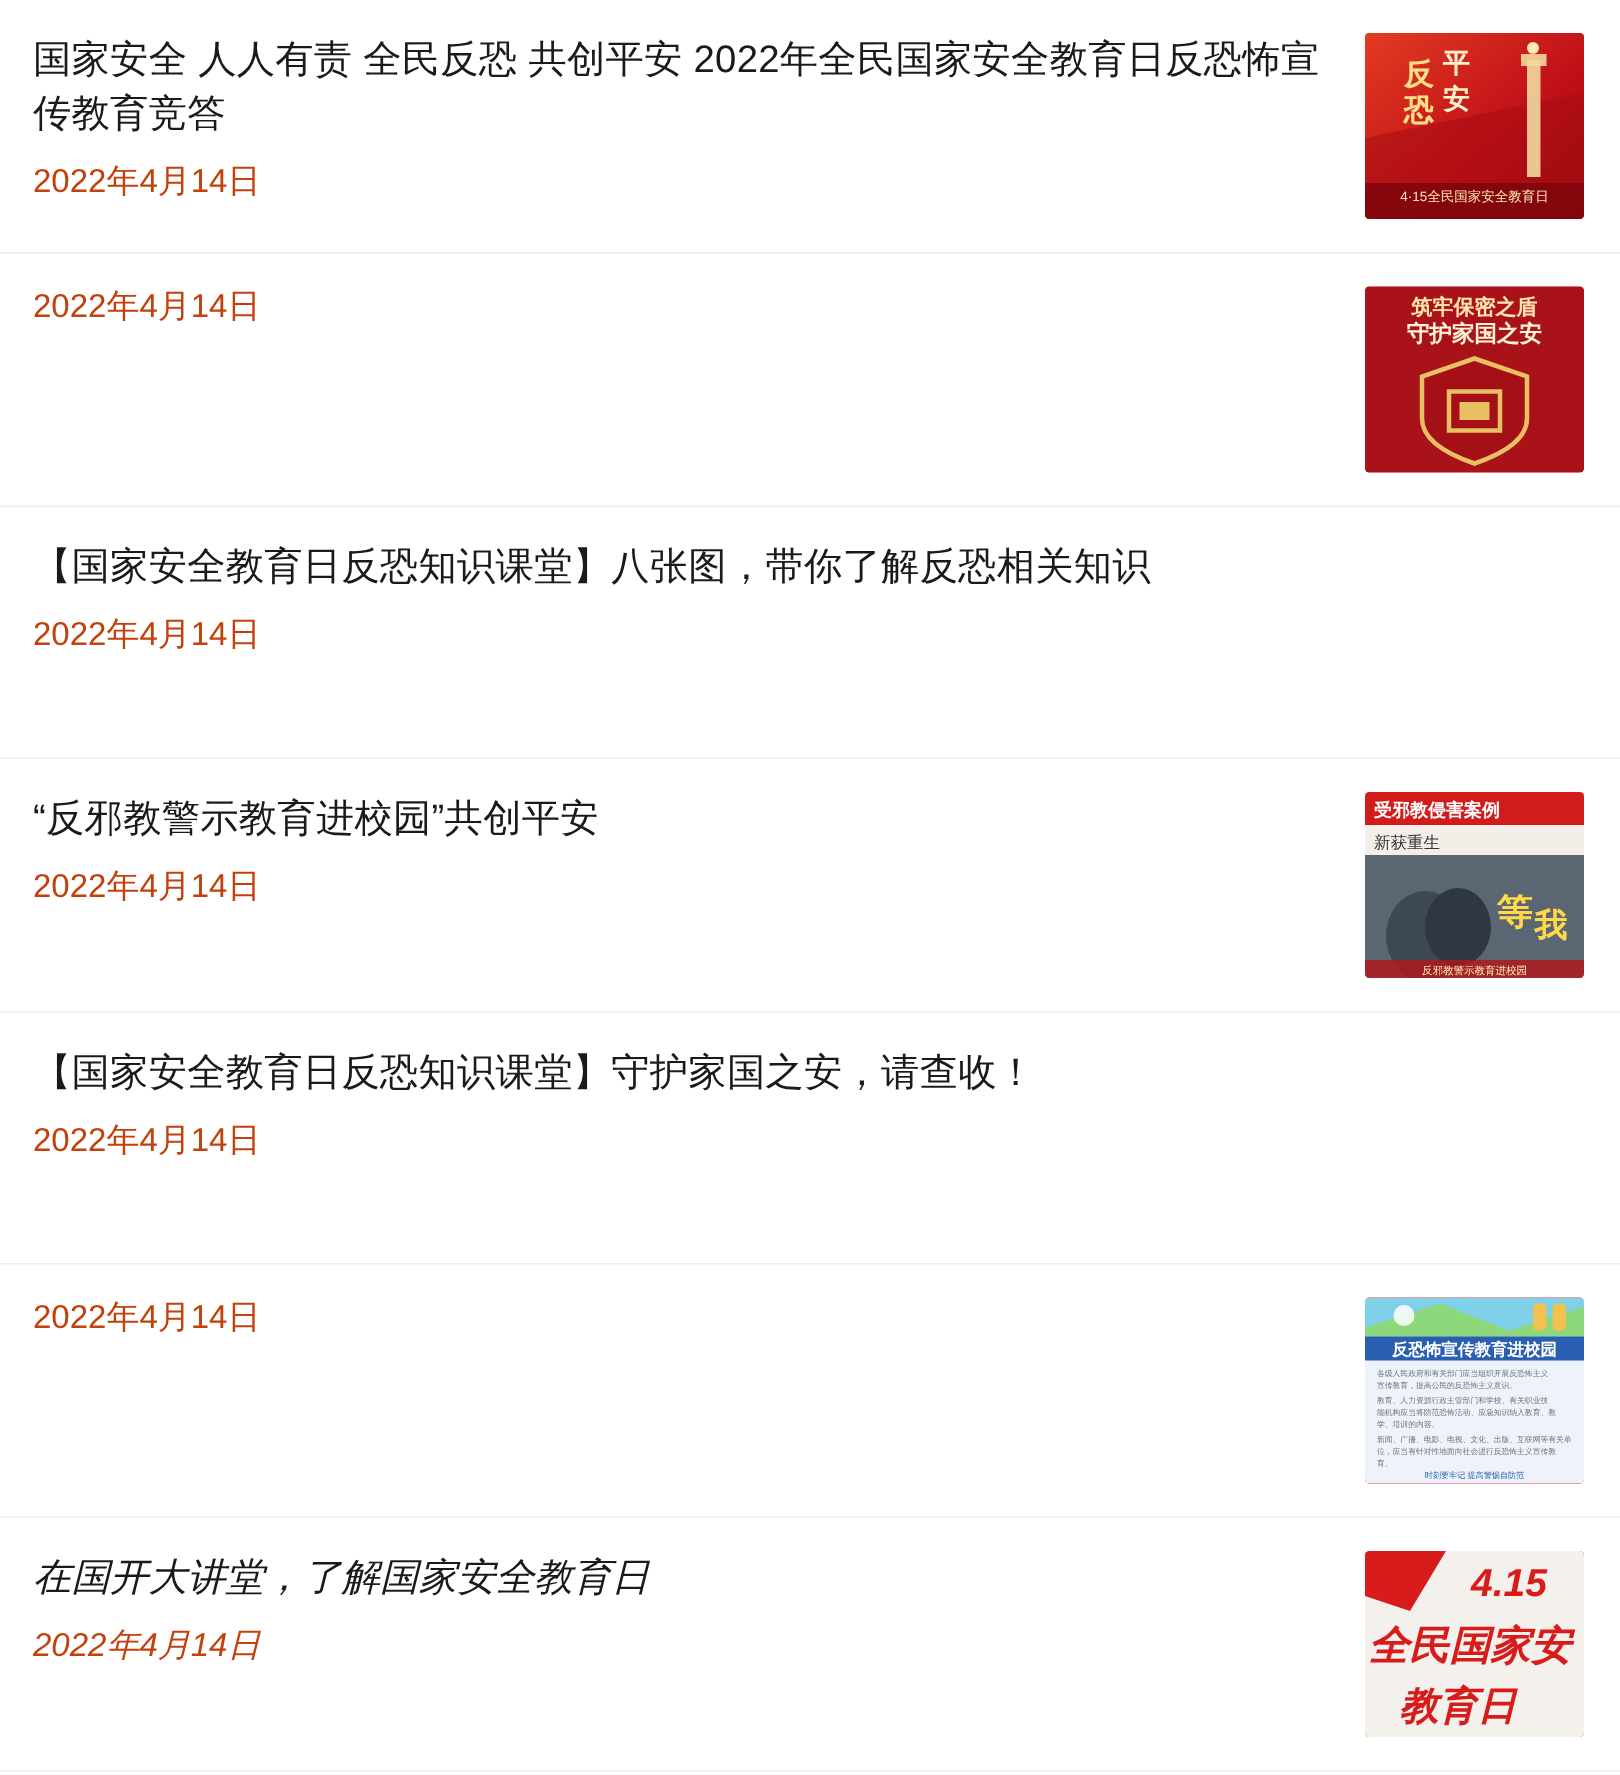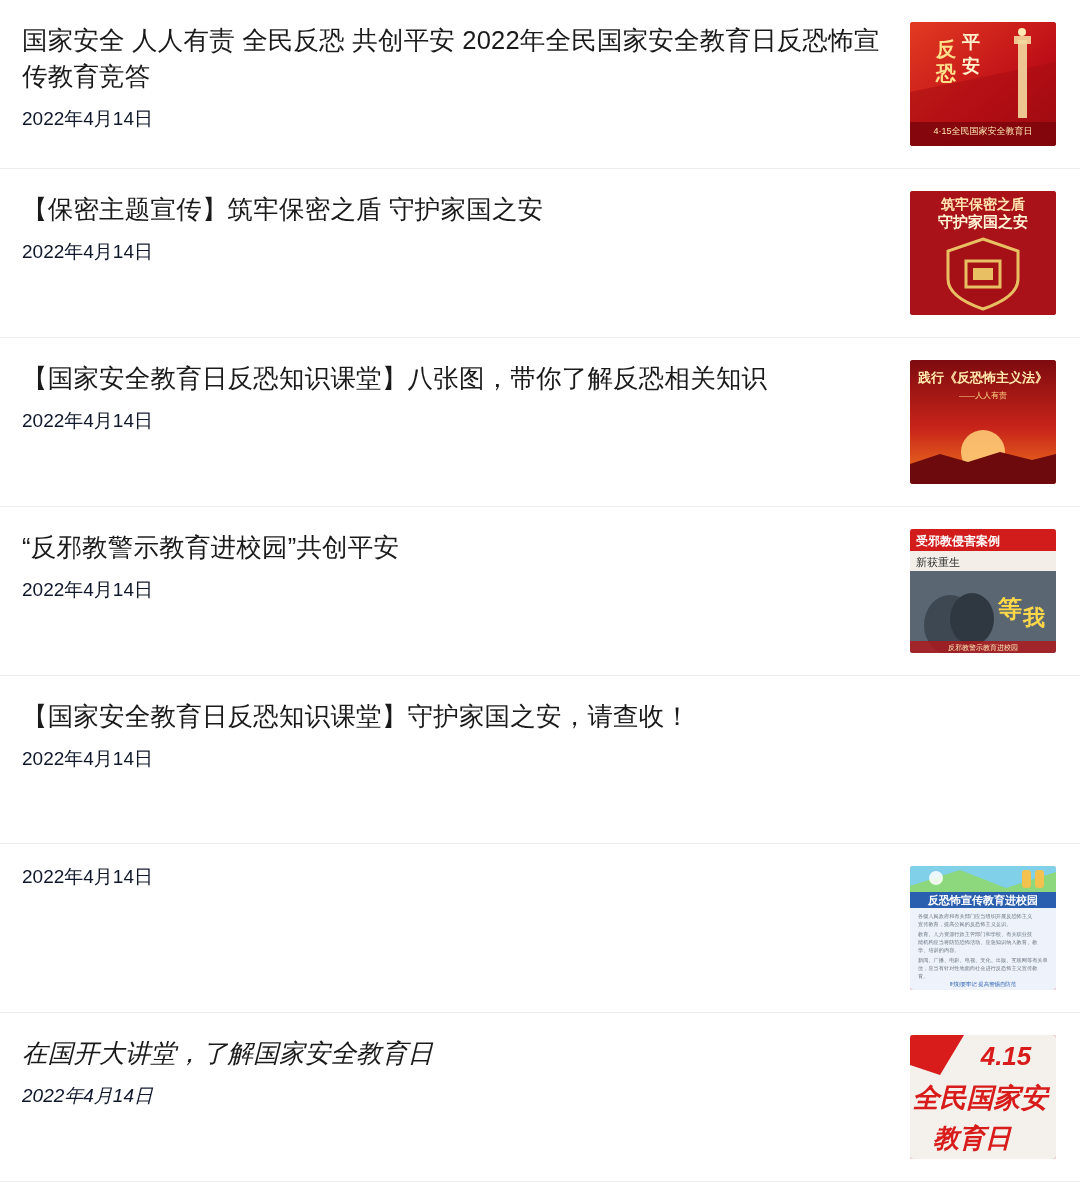--- a/index.html
+++ b/index.html
@@ -40,22 +40,22 @@
   .article-title {
     font-size: 25.5px;
     line-height: 1.42;
     color: #1a1a1a;
     font-weight: 400;
     letter-spacing: 0.2px;
     margin: 0 0 14px 0;
     word-break: break-word;
   }
   .article-date {
-    font-size: 19px;
-    color: #0f172a;
+    font-size: 22px;
+    color: #c2410c;
     line-height: 1.2;
     margin: 0;
   }
   .thumb {
     flex: 0 0 auto;
     width: 146px;
     height: 124px;
     border-radius: 3px;
     overflow: hidden;
     position: relative;
@@ -95,56 +95,39 @@
           <text x="52" y="26" font-size="18" fill="#fff2cc" font-family="'Liberation Sans',sans-serif" font-weight="bold">平</text>
           <text x="52" y="50" font-size="18" fill="#fff2cc" font-family="'Liberation Sans',sans-serif" font-weight="bold">安</text>
           <rect x="0" y="100" width="146" height="24" fill="#7d060c" opacity="0.85"></rect>
           <text x="73" y="112" font-size="9" fill="#ffe9b5" text-anchor="middle" font-family="'Liberation Sans',sans-serif">4·15全民国家安全教育日</text>
         </svg>
       </div>
     </div>
 
     <div class="article-item">
       <div class="article-text">
-        <div class="article-title">【保密主题宣传】筑牢保密之盾 守护家国之安</div>
         <div class="article-date">2022年4月14日</div>
       </div>
       <div class="thumb">
         <svg viewBox="0 0 146 124" preserveAspectRatio="none">
           <rect x="0" y="0" width="146" height="124" fill="#b3141b"></rect>
           <rect x="0" y="0" width="146" height="124" fill="#8e0d13" opacity="0.25"></rect>
           <text x="73" y="18" font-size="14" fill="#ffe6b0" text-anchor="middle" font-family="'Liberation Sans',sans-serif" font-weight="bold">筑牢保密之盾</text>
           <text x="73" y="36" font-size="15" fill="#fff4d6" text-anchor="middle" font-family="'Liberation Sans',sans-serif" font-weight="bold">守护家国之安</text>
           <path d="M73 48 L108 60 L108 88 Q108 106 73 118 Q38 106 38 88 L38 60 Z" fill="#a51017" stroke="#e8c063" stroke-width="3"></path>
           <rect x="56" y="70" width="34" height="26" fill="none" stroke="#e8c063" stroke-width="3"></rect>
           <rect x="63" y="77" width="20" height="12" fill="#e8c063"></rect>
         </svg>
       </div>
     </div>
 
     <div class="article-item">
       <div class="article-text">
         <div class="article-title">【国家安全教育日反恐知识课堂】八张图，带你了解反恐相关知识</div>
         <div class="article-date">2022年4月14日</div>
-      </div>
-      <div class="thumb">
-        <svg viewBox="0 0 146 124" preserveAspectRatio="none">
-          <defs>
-            <linearGradient id="g3" x1="0" y1="0" x2="0" y2="1">
-              <stop offset="0%" stop-color="#7e0b0f"></stop>
-              <stop offset="55%" stop-color="#c8241a"></stop>
-              <stop offset="100%" stop-color="#f07a1e"></stop>
-            </linearGradient>
-          </defs>
-          <rect x="0" y="0" width="146" height="124" fill="url(#g3)"></rect>
-          <text x="73" y="22" font-size="13" fill="#ffe9ac" text-anchor="middle" font-family="'Liberation Sans',sans-serif" font-weight="bold">践行《反恐怖主义法》</text>
-          <text x="73" y="38" font-size="8" fill="#ffd98a" text-anchor="middle" font-family="'Liberation Sans',sans-serif">——人人有责</text>
-          <circle cx="73" cy="92" r="22" fill="#ffd27a" opacity="0.85"></circle>
-          <path d="M0 104 L30 94 L58 102 L90 92 L122 100 L146 94 L146 124 L0 124 Z" fill="#6d0a0d"></path>
-        </svg>
       </div>
     </div>
 
     <div class="article-item">
       <div class="article-text">
         <div class="article-title">“反邪教警示教育进校园”共创平安</div>
         <div class="article-date">2022年4月14日</div>
       </div>
       <div class="thumb">
         <svg viewBox="0 0 146 124" preserveAspectRatio="none">

